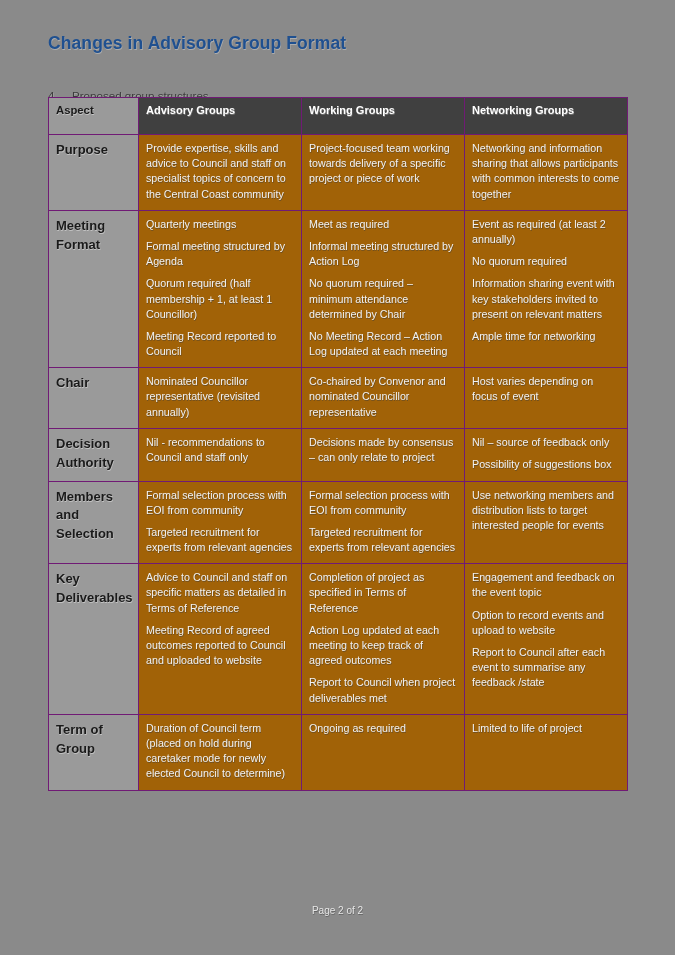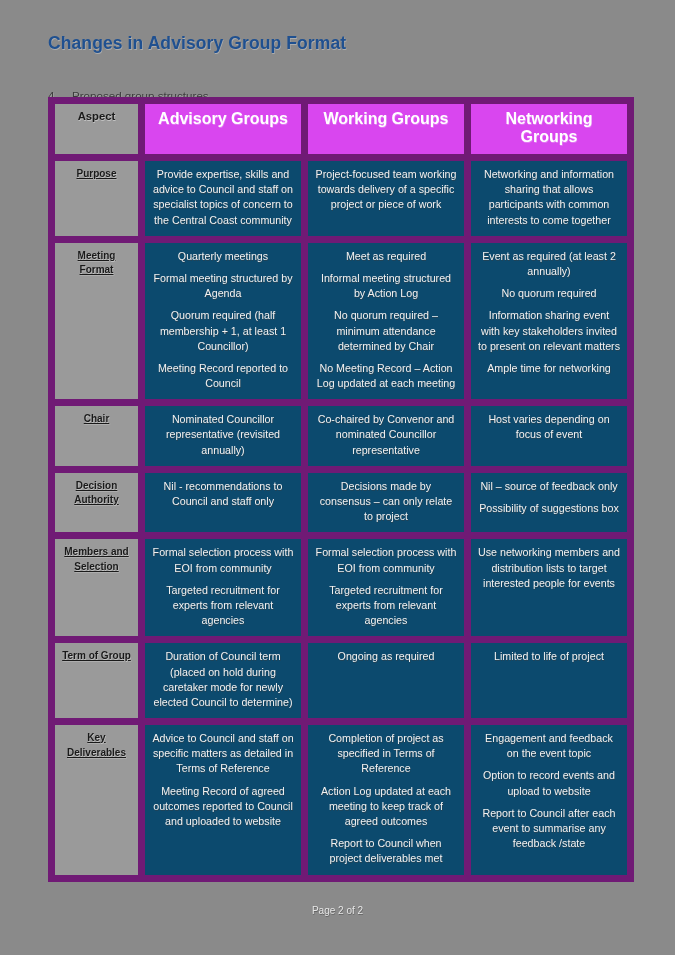--- a/index.html
+++ b/index.html
@@ -48,56 +48,55 @@
     position: absolute;
     left: 48px;
     top: 97px;
     width: 580px;
     border-collapse: collapse;
     table-layout: fixed;
   }
   table.matrix td, table.matrix th {
     vertical-align: top;
     padding: 6px 7px 8px 7px;
-    border: 7px solid #701a75;
-    text-align: center;
+    border: 1px solid #701a75;
+    text-align: left;
   }
   th.aspect-head {
     background: #9a9a9a;
     color: #1a1a1a;
     font-size: 11.3px;
     font-weight: bold;
     text-shadow: 0.5px 0.5px 0 rgba(255,255,255,0.4);
     height: 22px;
     padding-top: 7px;
     padding-bottom: 7px;
   }
   th.group-head {
-    background: #d946ef;
+    background: #404040;
     color: #ffffff;
-    font-size: 16px;
+    font-size: 11px;
     font-weight: bold;
     border-color: #17508f;
     border-bottom: 2px solid #ffffff;
     padding-top: 7px;
     padding-bottom: 7px;
     text-shadow: 0.5px 0.5px 0 rgba(255,255,255,0.25);
   }
   td.aspect-cell {
     background: #9a9a9a;
     color: #1a1a1a;
-    font-size: 10px;
+    font-size: 13px;
     font-weight: bold;
     line-height: 1.45;
     text-shadow: 0.5px 0.5px 0 rgba(255,255,255,0.4);
     border-right: 2px solid #4a4a4a;
-    text-decoration: underline;
   }
   td.body-cell {
-    background: #0c4a6e;
+    background: #a16207;
     color: #f2f2f2;
     font-size: 10.7px;
     line-height: 1.42;
     border-color: #6f6f6f;
     border-left: 1px solid #4e4e4e;
     border-right: 1px solid #4e4e4e;
     text-shadow: 0.5px 0.5px 0 rgba(60,60,60,0.55);
     margin-top: 24px;
   }
   td.body-cell p {
@@ -215,46 +214,46 @@
           </td>
           <td class="body-cell">
             <p>Formal selection process with EOI from community</p>
             <p class="tight">Targeted recruitment for experts from relevant agencies</p>
           </td>
           <td class="body-cell">
             <p class="tight">Use networking members and distribution lists to target interested people for events</p>
           </td>
         </tr>
         <tr>
-          <td class="aspect-cell">Term of Group</td>
-          <td class="body-cell">
-            <p class="tight">Duration of Council term (placed on hold during caretaker mode for newly elected Council to determine)</p>
-          </td>
-          <td class="body-cell">
-            <p class="tight">Ongoing as required</p>
-          </td>
-          <td class="body-cell">
-            <p class="tight">Limited to life of project</p>
-          </td>
-        </tr>
-        <tr>
           <td class="aspect-cell">Key Deliverables</td>
           <td class="body-cell">
             <p>Advice to Council and staff on specific matters as detailed in Terms of Reference</p>
             <p class="tight">Meeting Record of agreed outcomes reported to Council and uploaded to website</p>
           </td>
           <td class="body-cell">
             <p>Completion of project as specified in Terms of Reference</p>
             <p>Action Log updated at each meeting to keep track of agreed outcomes</p>
             <p class="tight">Report to Council when project deliverables met</p>
           </td>
           <td class="body-cell">
             <p>Engagement and feedback on the event topic</p>
             <p>Option to record events and upload to website</p>
             <p class="tight">Report to Council after each event to summarise any feedback /state</p>
           </td>
         </tr>
+        <tr>
+          <td class="aspect-cell">Term of Group</td>
+          <td class="body-cell">
+            <p class="tight">Duration of Council term (placed on hold during caretaker mode for newly elected Council to determine)</p>
+          </td>
+          <td class="body-cell">
+            <p class="tight">Ongoing as required</p>
+          </td>
+          <td class="body-cell">
+            <p class="tight">Limited to life of project</p>
+          </td>
+        </tr>
       </tbody>
   </table>
 
   <div class="footer">Page 2 of 2</div>
 
 </div>
 
 </body></html>

